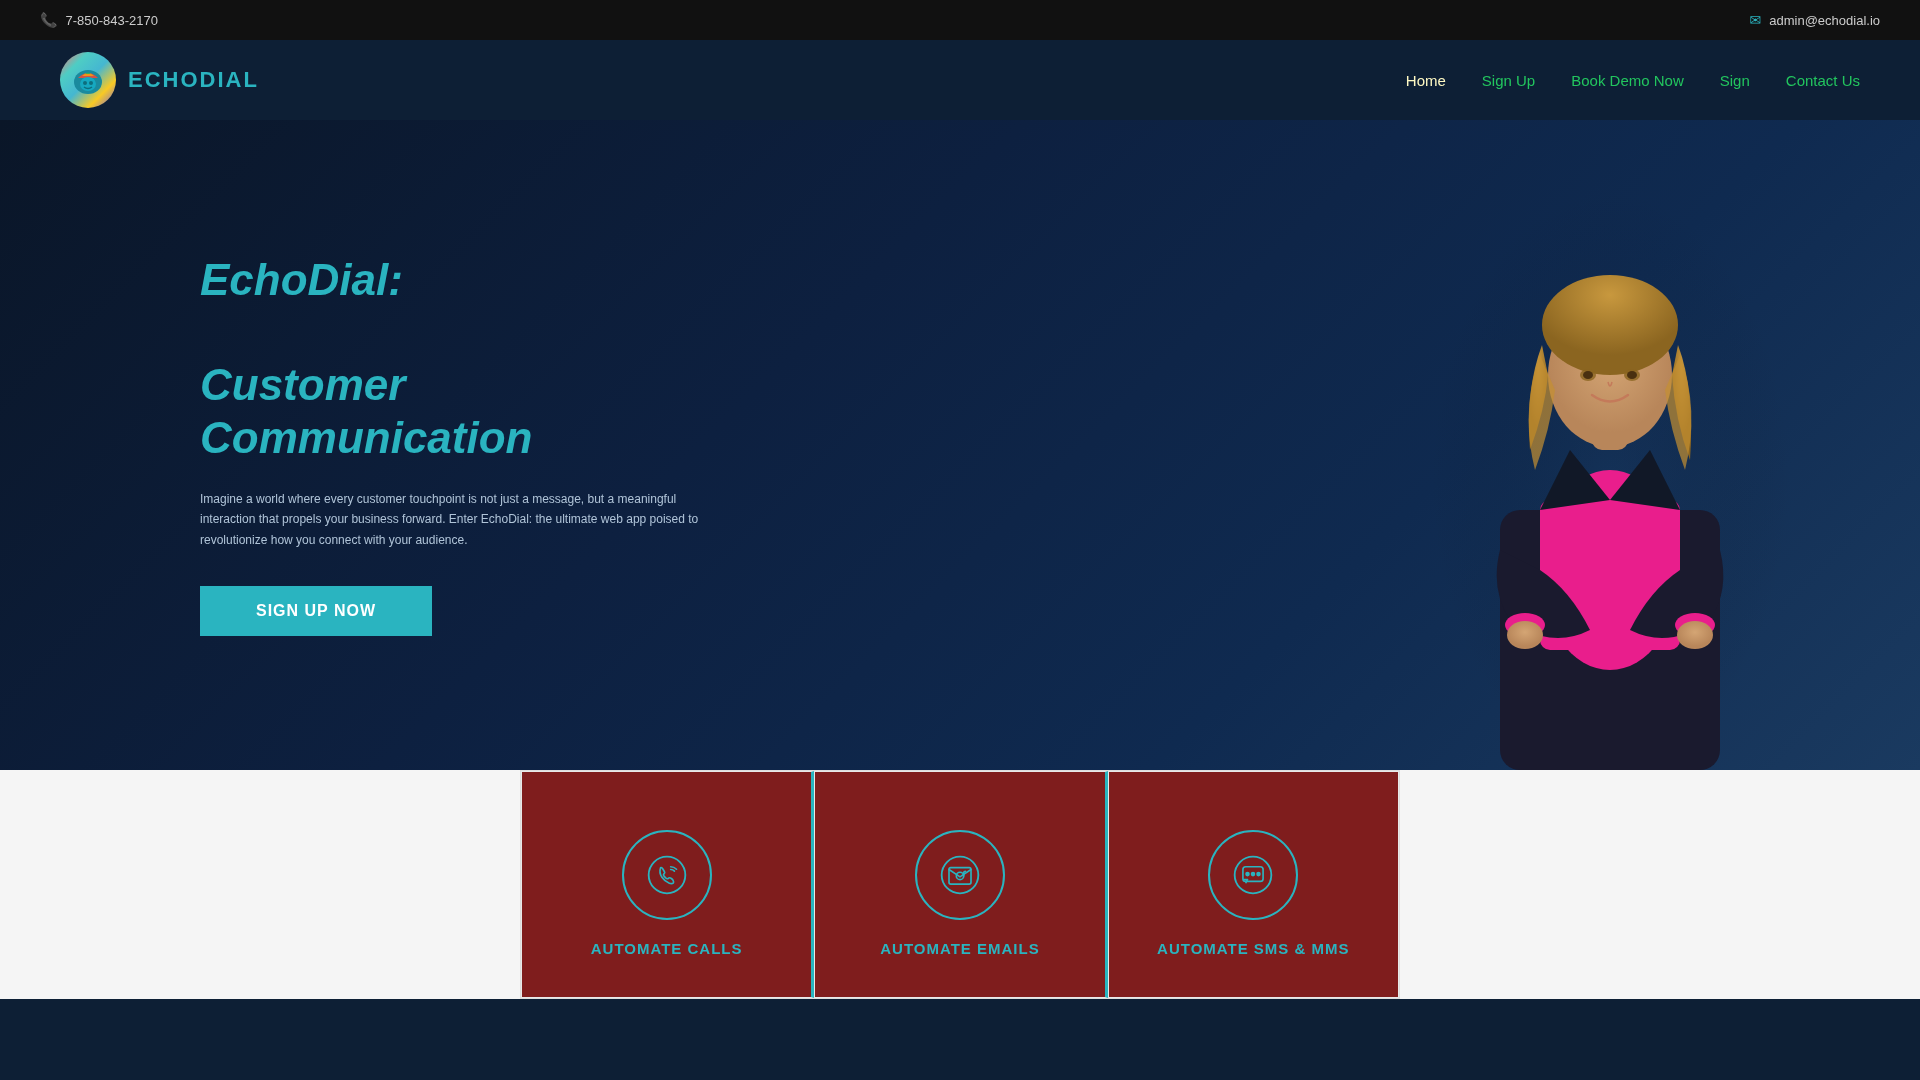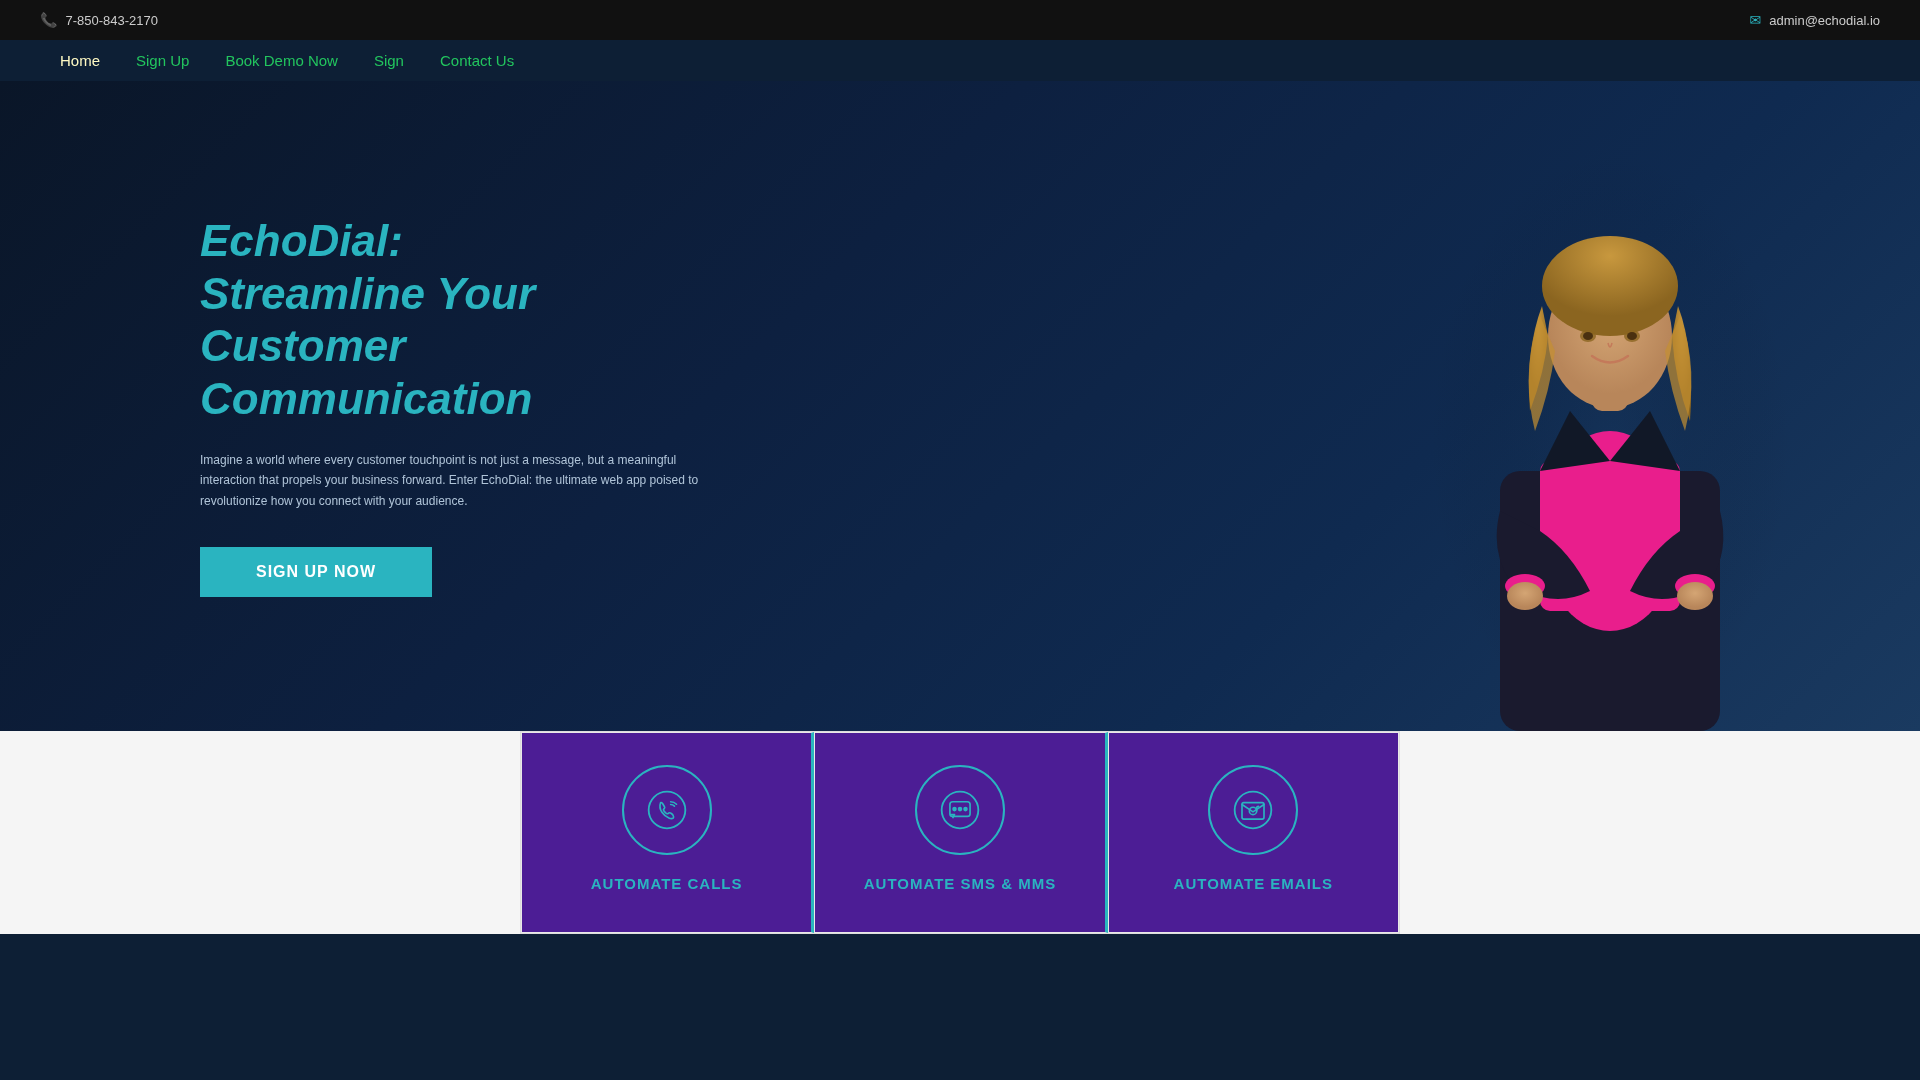--- a/index.html
+++ b/index.html
@@ -107,29 +107,29 @@
 
     
     .features {
       background: #f5f5f5;
       display: flex;
       justify-content: center;
       gap: 0;
       padding: 0;
     }
     .feature-card {
-      background: #4c1d95;
+      background: #7f1d1d;
       flex: 1;
       max-width: 380px;
       min-height: 200px;
       display: flex;
       flex-direction: column;
       align-items: center;
       justify-content: center;
-      padding: 32px 30px 40px;
+      padding: 58px 30px 40px;
       border: 1px solid #e8e8e8;
       gap: 20px;
       position: relative;
     }
     .feature-card:not(:last-child) { border-right: 3px solid #2ab4c0; }
     .feature-icon-wrap {
       width: 90px; height: 90px;
       border-radius: 50%;
       border: 2px solid #2ab4c0;
       display: flex; align-items: center; justify-content: center;
@@ -168,34 +168,50 @@
     <span class="topbar-icon">📞</span>
     <span>7-850-843-2170</span>
   </div>
   <div class="topbar-right">
     <span class="topbar-icon">✉</span>
     <span>admin@echodial.io</span>
   </div>
 </div>
 
 <nav class="navbar">
+  <div class="logo-area">
+    <div class="logo-img">
+      <svg width="40" height="40" viewBox="0 0 40 40">
+        <circle cx="20" cy="20" r="18" fill="none" stroke="none"></circle>
+        <ellipse cx="20" cy="22" rx="14" ry="12" fill="#1a8a9e"></ellipse>
+        <path d="M10 18 Q20 8 30 18" fill="#e74c3c" opacity="0.9"></path>
+        <path d="M14 16 Q20 10 26 16" fill="#f39c12" opacity="0.9"></path>
+        <path d="M17 14 Q20 11 23 14" fill="#27ae60" opacity="0.9"></path>
+        <ellipse cx="20" cy="24" rx="8" ry="7" fill="#16a8c0"></ellipse>
+        <circle cx="17" cy="23" r="2" fill="#0d6e7e"></circle>
+        <circle cx="23" cy="23" r="2" fill="#0d6e7e"></circle>
+        <path d="M16 27 Q20 30 24 27" stroke="#0d6e7e" stroke-width="1.5" fill="none"></path>
+      </svg>
+    </div>
+    <span class="logo-text">ECHODIAL</span>
+  </div>
   <div class="nav-links">
     <a class="nav-link active">Home</a>
     <a class="nav-link">Sign Up</a>
     <a class="nav-link">Book Demo Now</a>
     <a class="nav-link">Sign</a>
     <a class="nav-link">Contact Us</a>
   </div>
 </nav>
 
 <section class="hero">
   <div class="hero-content">
     <h1 class="hero-title">
       <span>EchoDial:</span><br>
-      <span>Streamline Your</span><br>
+      <br>
       <span>Customer Communication</span>
     </h1>
     <p class="hero-desc">Imagine a world where every customer touchpoint is not just a message, but a meaningful interaction that propels your business forward. Enter EchoDial: the ultimate web app poised to revolutionize how you connect with your audience.</p>
     <button class="signup-btn">SIGN UP NOW</button>
   </div>
 
   <div class="hero-image">
     <svg width="360" height="580" viewBox="0 0 360 580">
 
       <defs>
@@ -268,38 +284,38 @@
             <path d="M28 15c2.4 0 4.7 1 6.4 2.7" stroke="#2ab4c0" stroke-width="1.8" fill="none" stroke-linecap="round"></path>
           </svg>
         </div>
         <span class="feature-title">AUTOMATE CALLS</span>
       </div>
 
       <div class="feature-card">
         <div class="feature-icon-wrap">
           <svg class="icon-svg" viewBox="0 0 48 48">
             <circle cx="24" cy="24" r="20" stroke="#2ab4c0" stroke-width="2" fill="none"></circle>
+            <rect x="12" y="16" width="24" height="18" rx="2" stroke="#2ab4c0" stroke-width="1.8" fill="none"></rect>
+            <circle cx="24" cy="25" r="4" stroke="#2ab4c0" stroke-width="1.8" fill="none"></circle>
+            <path d="M28 25 L28 22 Q28 20 30 20" stroke="#2ab4c0" stroke-width="1.8" fill="none" stroke-linecap="round"></path>
+            <path d="M12 18 L24 26 L36 18" stroke="#2ab4c0" stroke-width="1.8" fill="none" stroke-linecap="round"></path>
+          </svg>
+        </div>
+        <span class="feature-title">AUTOMATE EMAILS</span>
+      </div>
+
+      <div class="feature-card">
+        <div class="feature-icon-wrap">
+          <svg class="icon-svg" viewBox="0 0 48 48">
+            <circle cx="24" cy="24" r="20" stroke="#2ab4c0" stroke-width="2" fill="none"></circle>
             <rect x="13" y="15" width="22" height="16" rx="3" stroke="#2ab4c0" stroke-width="1.8" fill="none"></rect>
             <path d="M16 33 L18 29 L13 29" stroke="#2ab4c0" stroke-width="1.8" fill="none" stroke-linejoin="round"></path>
             <circle cx="18" cy="23" r="1.5" fill="#2ab4c0"></circle>
             <circle cx="24" cy="23" r="1.5" fill="#2ab4c0"></circle>
             <circle cx="30" cy="23" r="1.5" fill="#2ab4c0"></circle>
           </svg>
         </div>
         <span class="feature-title">AUTOMATE SMS &amp; MMS</span>
       </div>
 
-      <div class="feature-card">
-        <div class="feature-icon-wrap">
-          <svg class="icon-svg" viewBox="0 0 48 48">
-            <circle cx="24" cy="24" r="20" stroke="#2ab4c0" stroke-width="2" fill="none"></circle>
-            <rect x="12" y="16" width="24" height="18" rx="2" stroke="#2ab4c0" stroke-width="1.8" fill="none"></rect>
-            <circle cx="24" cy="25" r="4" stroke="#2ab4c0" stroke-width="1.8" fill="none"></circle>
-            <path d="M28 25 L28 22 Q28 20 30 20" stroke="#2ab4c0" stroke-width="1.8" fill="none" stroke-linecap="round"></path>
-            <path d="M12 18 L24 26 L36 18" stroke="#2ab4c0" stroke-width="1.8" fill="none" stroke-linecap="round"></path>
-          </svg>
-        </div>
-        <span class="feature-title">AUTOMATE EMAILS</span>
-      </div>
-
     </div>
   </div>
 </section>
 
 </body></html>

